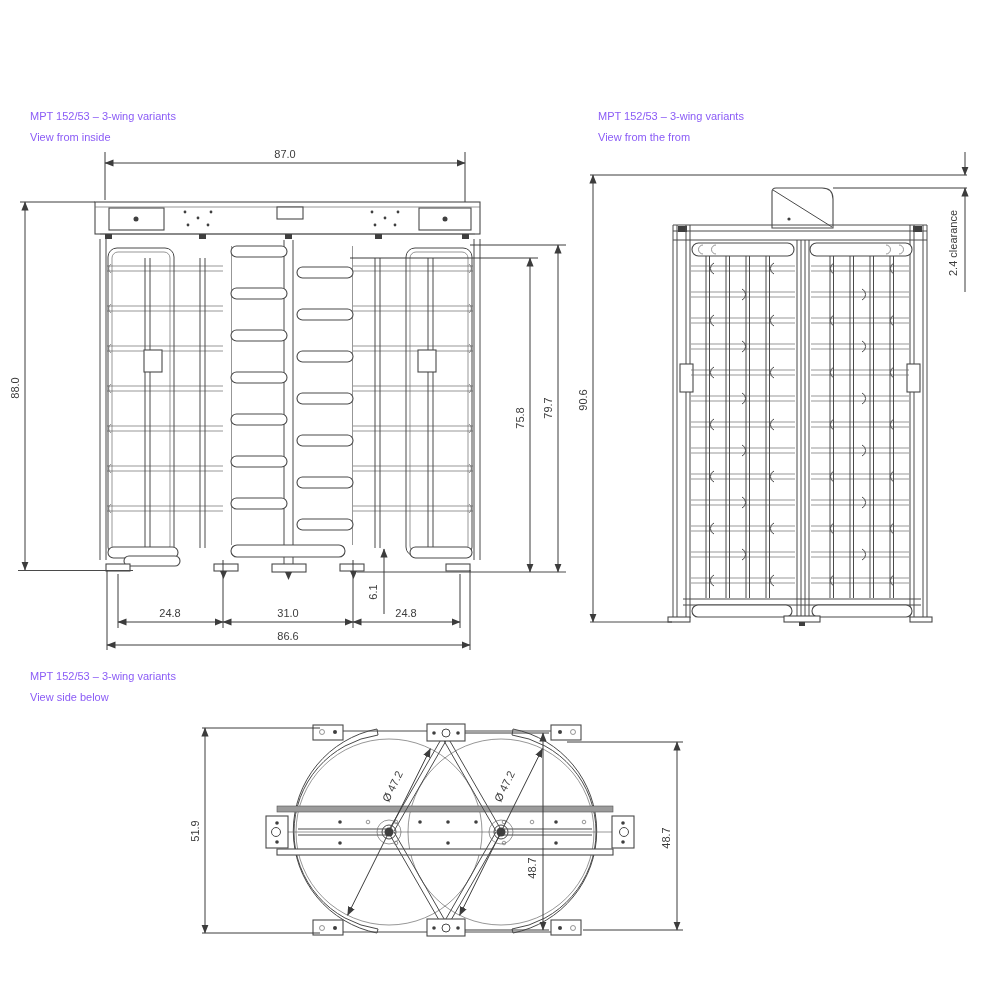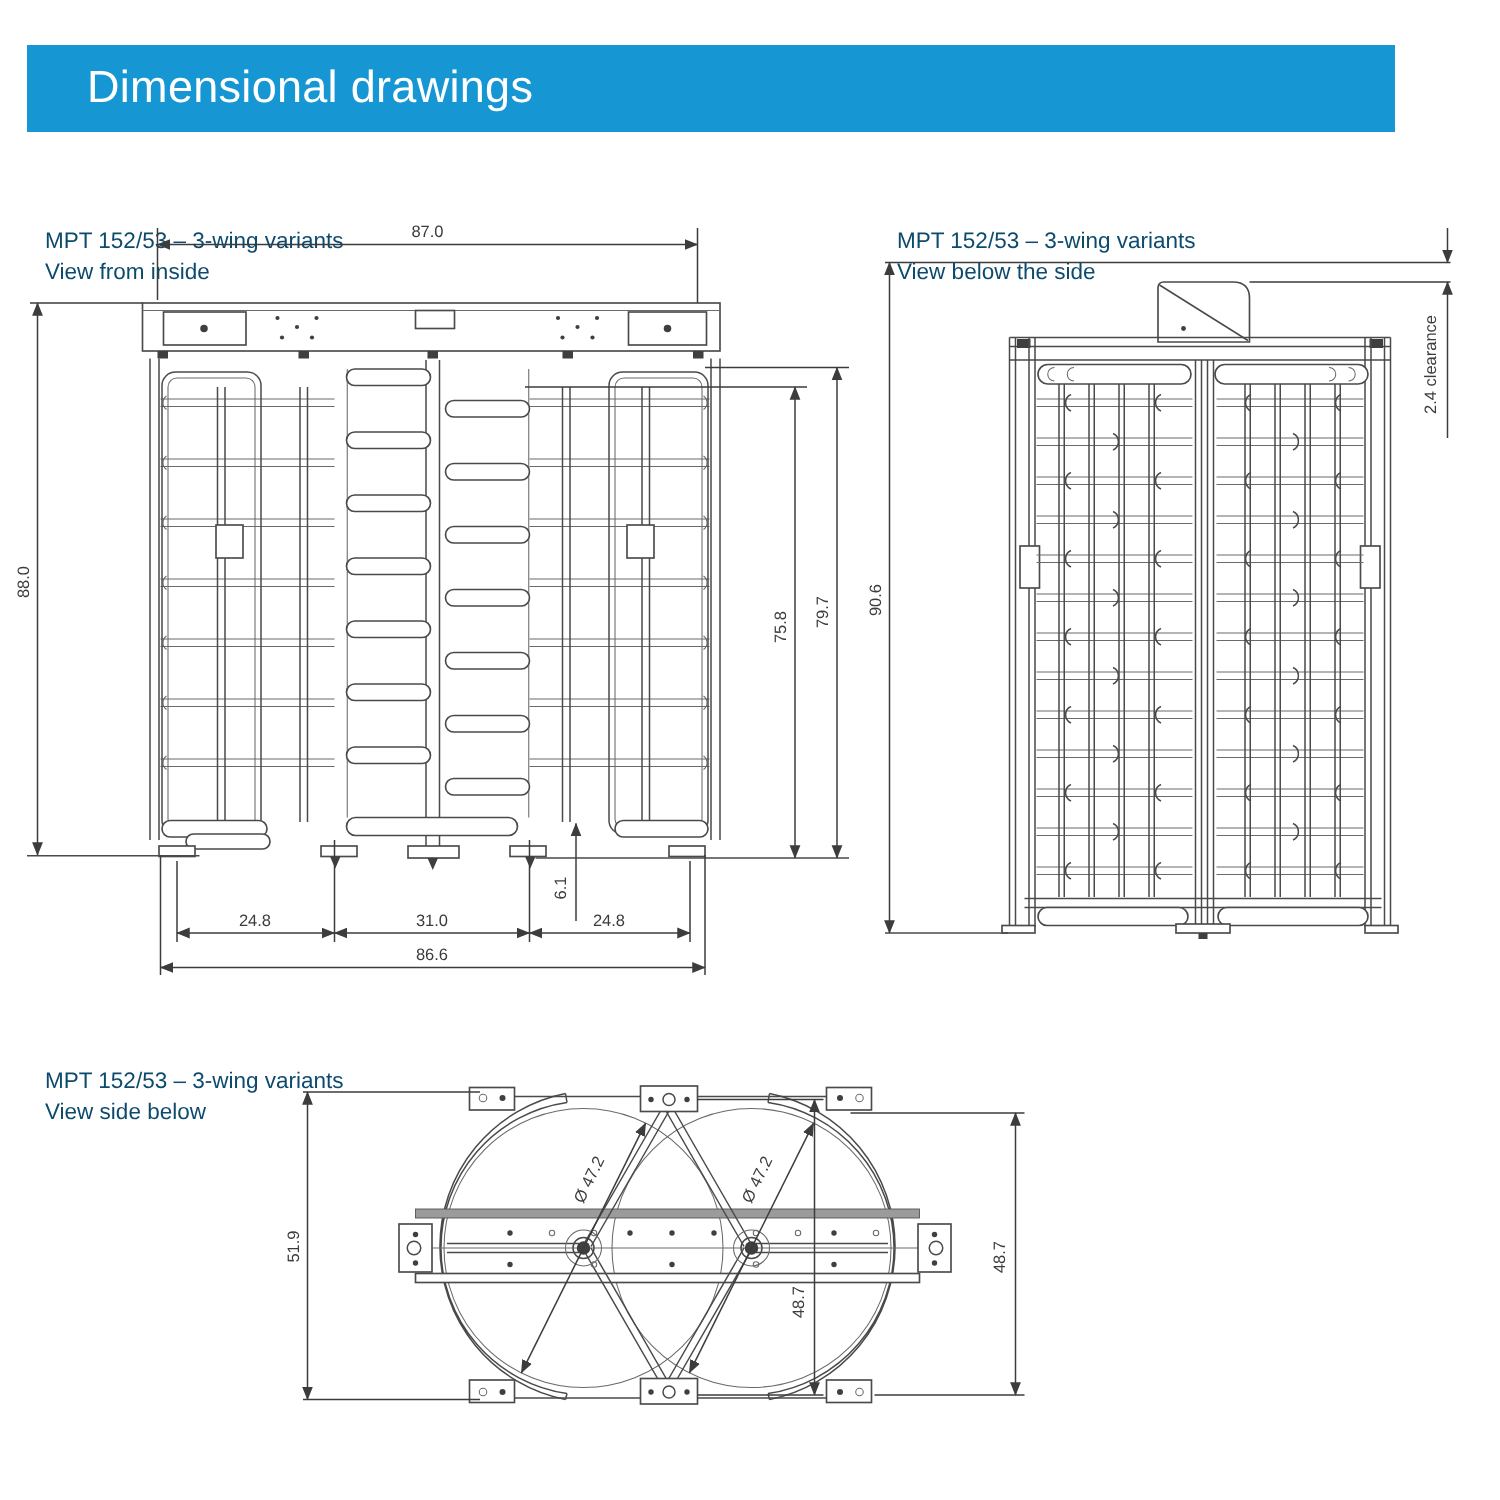--- a/index.html
+++ b/index.html
@@ -1,44 +1,41 @@
 <!DOCTYPE html>
 <html><head>
 <meta charset="utf-8">
 <style>
   html,body{margin:0;padding:0;background:#ffffff;}
   #page{position:relative;width:1000px;height:1000px;background:#fff;overflow:hidden;
         font-family:"Liberation Sans", sans-serif;color:#1d1d1b;}
   #banner{position:absolute;left:18px;top:30px;width:912px;height:58px;display:flex;align-items:center;}
   #banner .t{padding-left:40px;font-size:30px;font-weight:500;color:#ffffff;letter-spacing:.2px;}
-  .dwg-label{position:absolute;font-size:15px;font-weight:500;line-height:21px;color:#0c4a6e;margin-top:44px;}
+  .dwg-label{position:absolute;font-size:11px;font-weight:500;line-height:21px;color:#8b5cf6;}
   svg{position:absolute;overflow:visible;}
   .ln{stroke:#4a4a4a;stroke-width:1;fill:none;}
   .ln2{stroke:#4a4a4a;stroke-width:1.1;fill:#ffffff;}
   .thin{stroke:#6a6a6a;stroke-width:.7;fill:none;}
   .dim{stroke:#3c3c3c;stroke-width:1;fill:none;}
   .dimtxt{font-family:"Liberation Sans",sans-serif;font-size:11px;fill:#3c3c3c;}
   .solid{fill:#3f3f3f;stroke:none;}
 </style>
 </head>
 <body>
 
 <div id="page">
 
-  <div id="banner" style="background:#1697d4;">
-    <div class="t">Dimensional drawings</div>
-  </div>
 
   <div class="dwg-label" style="left:30px;top:106px;">
     <div>MPT 152/53 – 3-wing variants</div>
     <div>View from inside</div>
   </div>
   <div class="dwg-label" style="left:598px;top:106px;">
     <div>MPT 152/53 – 3-wing variants</div>
-    <div>View below the side</div>
+    <div>View from the from</div>
   </div>
   <div class="dwg-label" style="left:30px;top:666px;">
     <div>MPT 152/53 – 3-wing variants</div>
     <div>View side below</div>
   </div>
 
   <svg style="left:0;top:148px;" width="580" height="512" viewBox="0 148 580 512">
     <defs>
       <marker id="a1" viewBox="0 0 10 10" refX="8.5" refY="5" markerWidth="10" markerHeight="10" orient="auto-start-reverse">
         <path d="M0 1.4L9 5L0 8.6Z" fill="#3c3c3c"></path>

